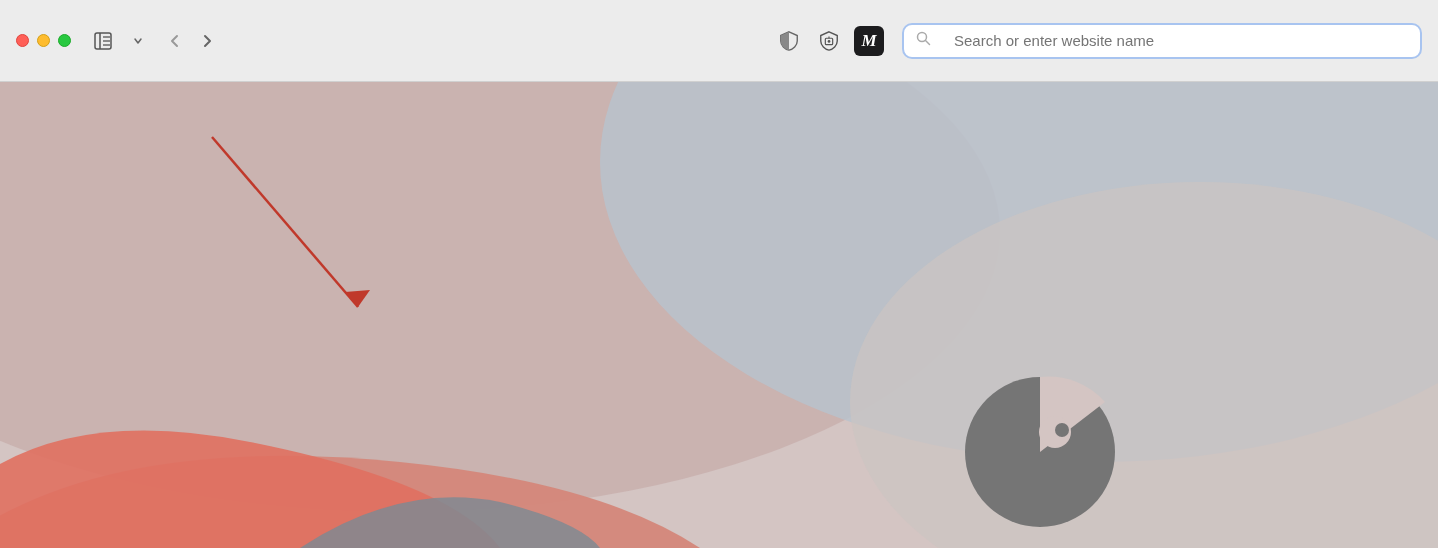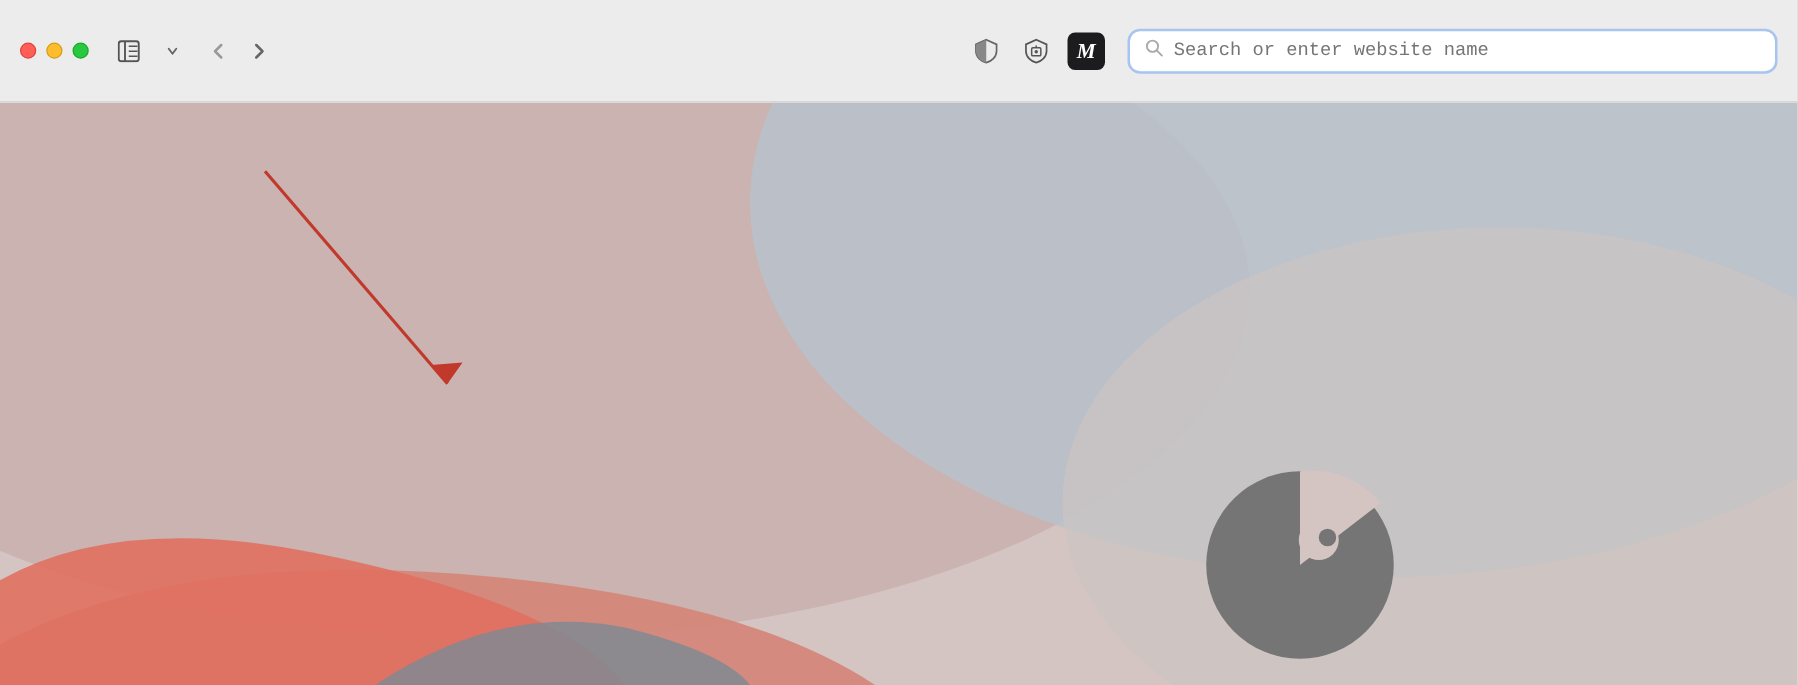--- a/index.html
+++ b/index.html
@@ -157,21 +157,22 @@
     }
     .search-icon svg { width: 15px; height: 15px; }
 
     .search-input {
       border: none;
       outline: none;
       background: transparent;
       font-size: 15px;
       color: #000000;
       flex: 1;
-      font-family: Liberation Mono, monospace;
+      font-family: Liberation Sans, sans-serif;
+      margin-left: 15px;
     }
 
     
     .annotation-arrow {
       position: absolute;
       top: 0;
       left: 0;
       width: 100%;
       height: 100%;
       pointer-events: none;

